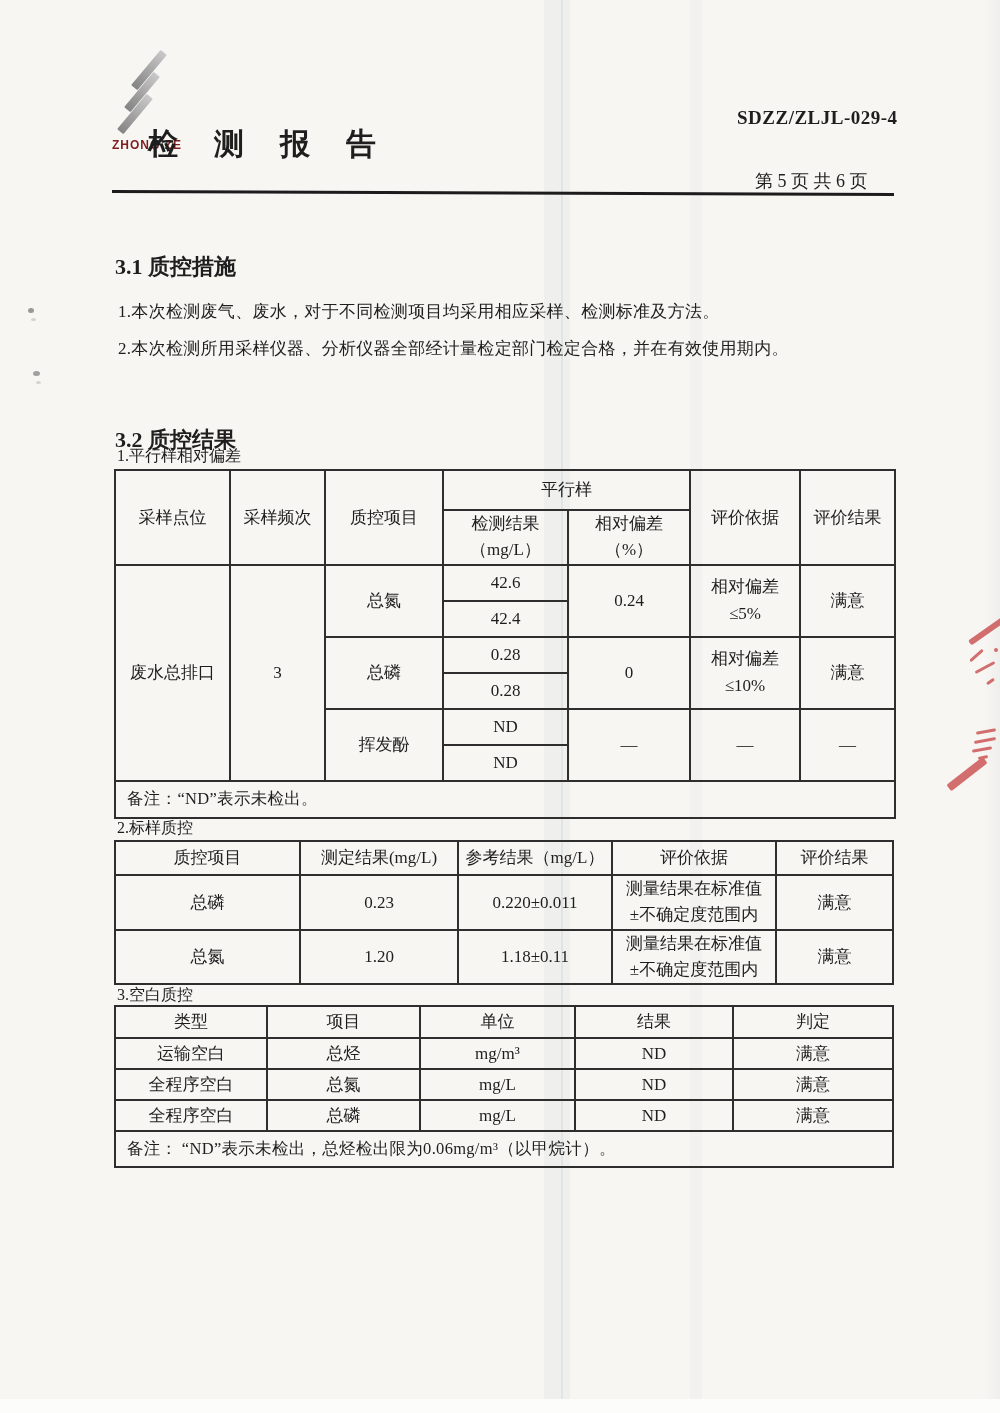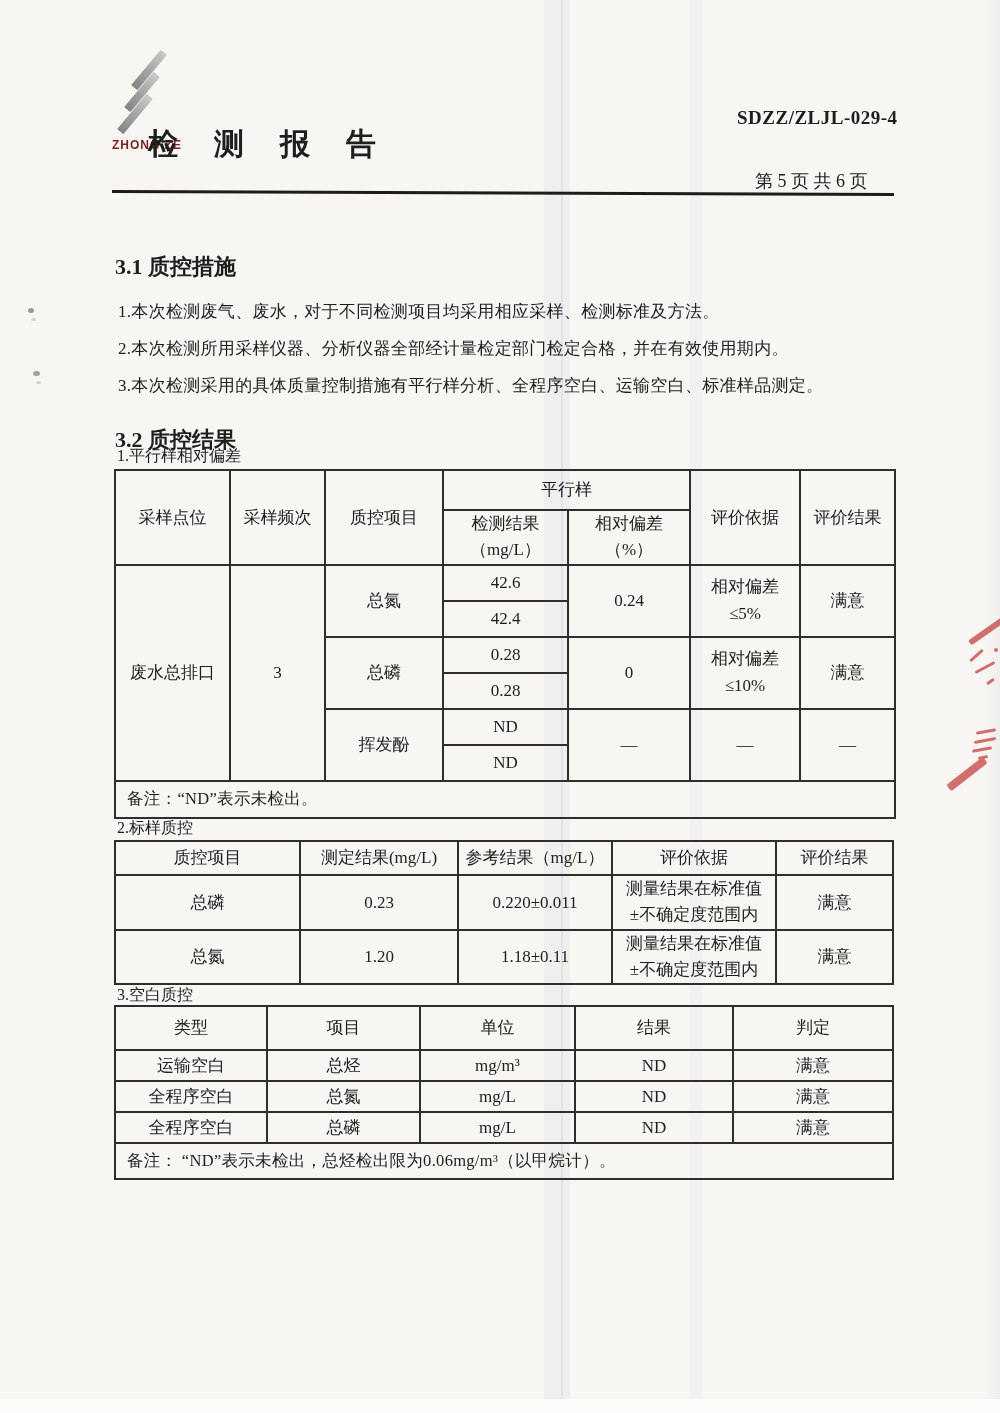--- a/index.html
+++ b/index.html
@@ -86,21 +86,21 @@
   .tbl-1 { top:469px; width:780px; }
   .tbl-1 tr.h1 { height:40px; }
   .tbl-1 tr.h2 { height:50px; }
   .tbl-1 tr.r  { height:36px; }
   .tbl-1 tr.nt { height:37px; }
   .tbl-2 { top:840px; width:778px; }
   .tbl-2 tr.h  { height:34px; }
   .tbl-2 tr.r1 { height:52px; }
   .tbl-2 tr.r2 { height:50px; }
   .tbl-3 { top:1005px; width:778px; }
-  .tbl-3 tr.h { height:44px; }
+  .tbl-3 tr.h { height:32px; }
   .tbl-3 tr.r { height:31px; }
   .tbl-3 tr.nt { height:36px; }
   .two-line div { line-height:1.55; }
 </style>
 </head>
 <body>
 
 <div class="page">
 
   <div class="scan-band band-a"></div>
@@ -136,21 +136,20 @@
   <div class="logo-label">ZHONG ZE</div>
 
   <div class="doc-code">SDZZ/ZLJL-029-4</div>
   <div class="main-title">检测报告</div>
   <div class="page-no">第 5 页  共 6 页</div>
   <div class="header-rule"></div>
 
   <div class="sub-title sub-31">3.1 质控措施</div>
   <div class="para para-1">1.本次检测废气、废水，对于不同检测项目均采用相应采样、检测标准及方法。</div>
   <div class="para para-2">2.本次检测所用采样仪器、分析仪器全部经计量检定部门检定合格，并在有效使用期内。</div>
-  <div class="para para-3">3.本次检测采用的具体质量控制措施有平行样分析、全程序空白、运输空白、标准样品测定。</div>
   <div class="sub-title sub-32">3.2 质控结果</div>
 
   <div class="tbl-label lbl-1">1.平行样相对偏差</div>
   <table class="doc-table tbl-1">
     <colgroup>
       <col style="width:115px">
         <col style="width:95px">
         <col style="width:118px">
       <col style="width:125px">
         <col style="width:122px">

